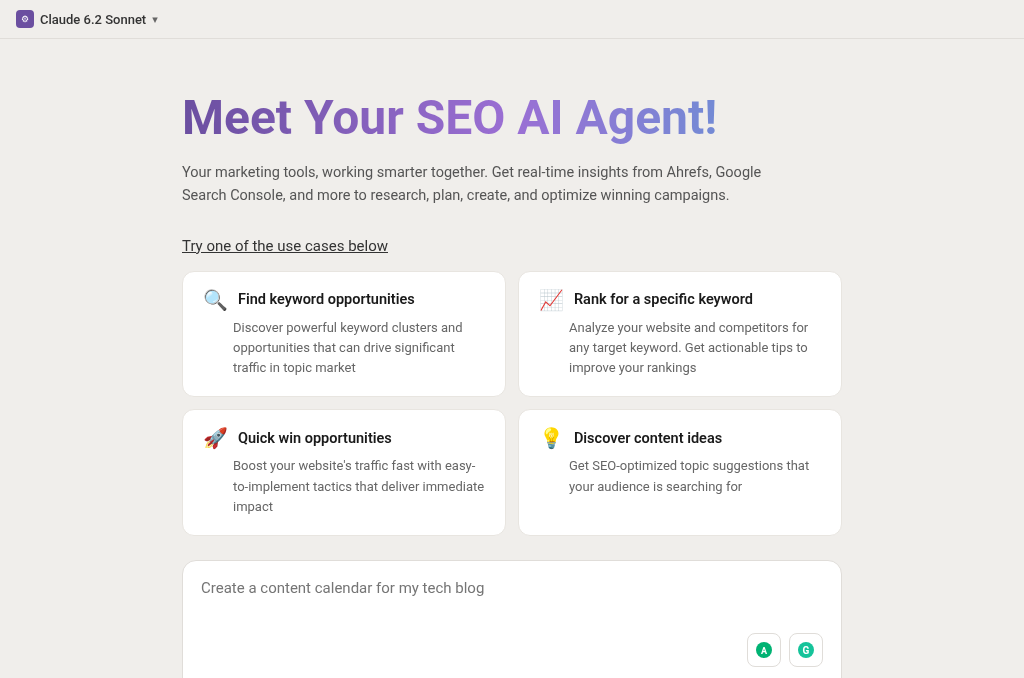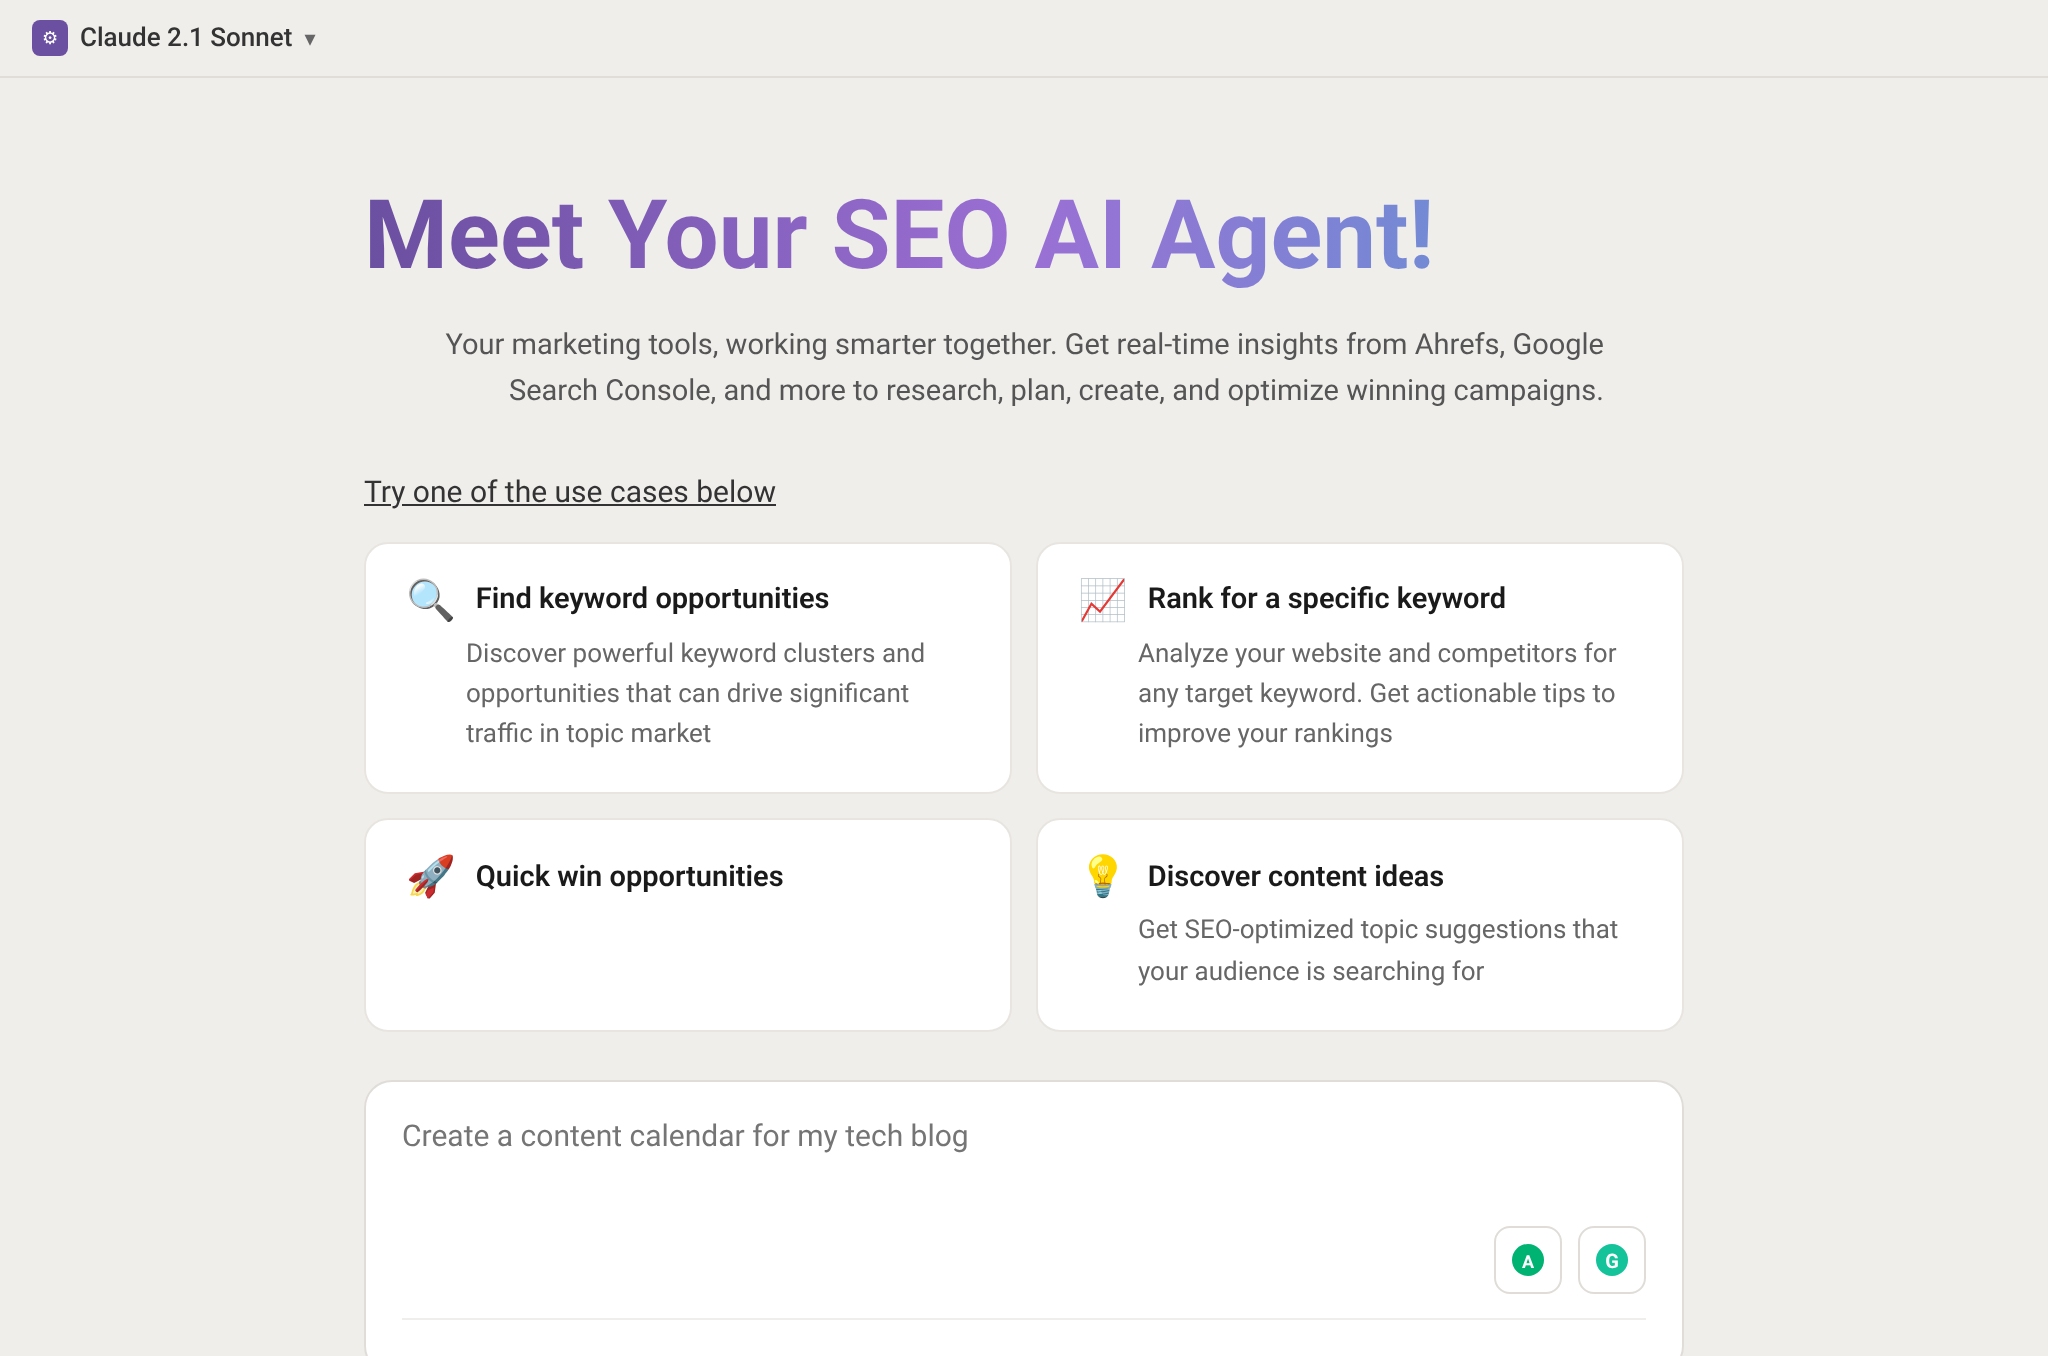--- a/index.html
+++ b/index.html
@@ -62,21 +62,20 @@
       margin-bottom: 14px;
       line-height: 1.2;
     }
 
     .page-subtitle {
       font-size: 14.5px;
       color: #555;
       line-height: 1.6;
       max-width: 620px;
       margin-bottom: 30px;
-      text-align: right;
     }
 
     .use-cases-heading {
       font-size: 15px;
       color: #333;
       margin-bottom: 16px;
       font-weight: 400;
       text-decoration: underline;
     }
 
@@ -170,21 +169,21 @@
       border-top: 1px solid #f0eeeb;
       padding-top: 12px;
     }
   </style>
 </head>
 <body>
 
 <div class="top-bar">
   <div class="model-selector">
     <div class="model-icon">⚙</div>
-    <span>Claude 2.1 Sonnet</span>
+    <span>Claude 6.2 Sonnet</span>
     <span class="chevron-down">▾</span>
   </div>
 </div>
 
 <div class="main-content">
 
   <h1 class="page-title">Meet Your SEO AI Agent!</h1>
   <p class="page-subtitle">Your marketing tools, working smarter together. Get real-time insights from Ahrefs, Google Search Console, and more to research, plan, create, and optimize winning campaigns.</p>
   <p class="use-cases-heading">Try one of the use cases below</p>
 
@@ -204,20 +203,21 @@
         <span class="card-title">Rank for a specific keyword</span>
       </div>
       <p class="card-desc">Analyze your website and competitors for any target keyword. Get actionable tips to improve your rankings</p>
     </div>
 
     <div class="card">
       <div class="card-header">
         <span class="card-icon">🚀</span>
         <span class="card-title">Quick win opportunities</span>
       </div>
+      <p class="card-desc">Boost your website's traffic fast with easy-to-implement tactics that deliver immediate impact</p>
     </div>
 
     <div class="card">
       <div class="card-header">
         <span class="card-icon">💡</span>
         <span class="card-title">Discover content ideas</span>
       </div>
       <p class="card-desc">Get SEO-optimized topic suggestions that your audience is searching for</p>
     </div>
 

